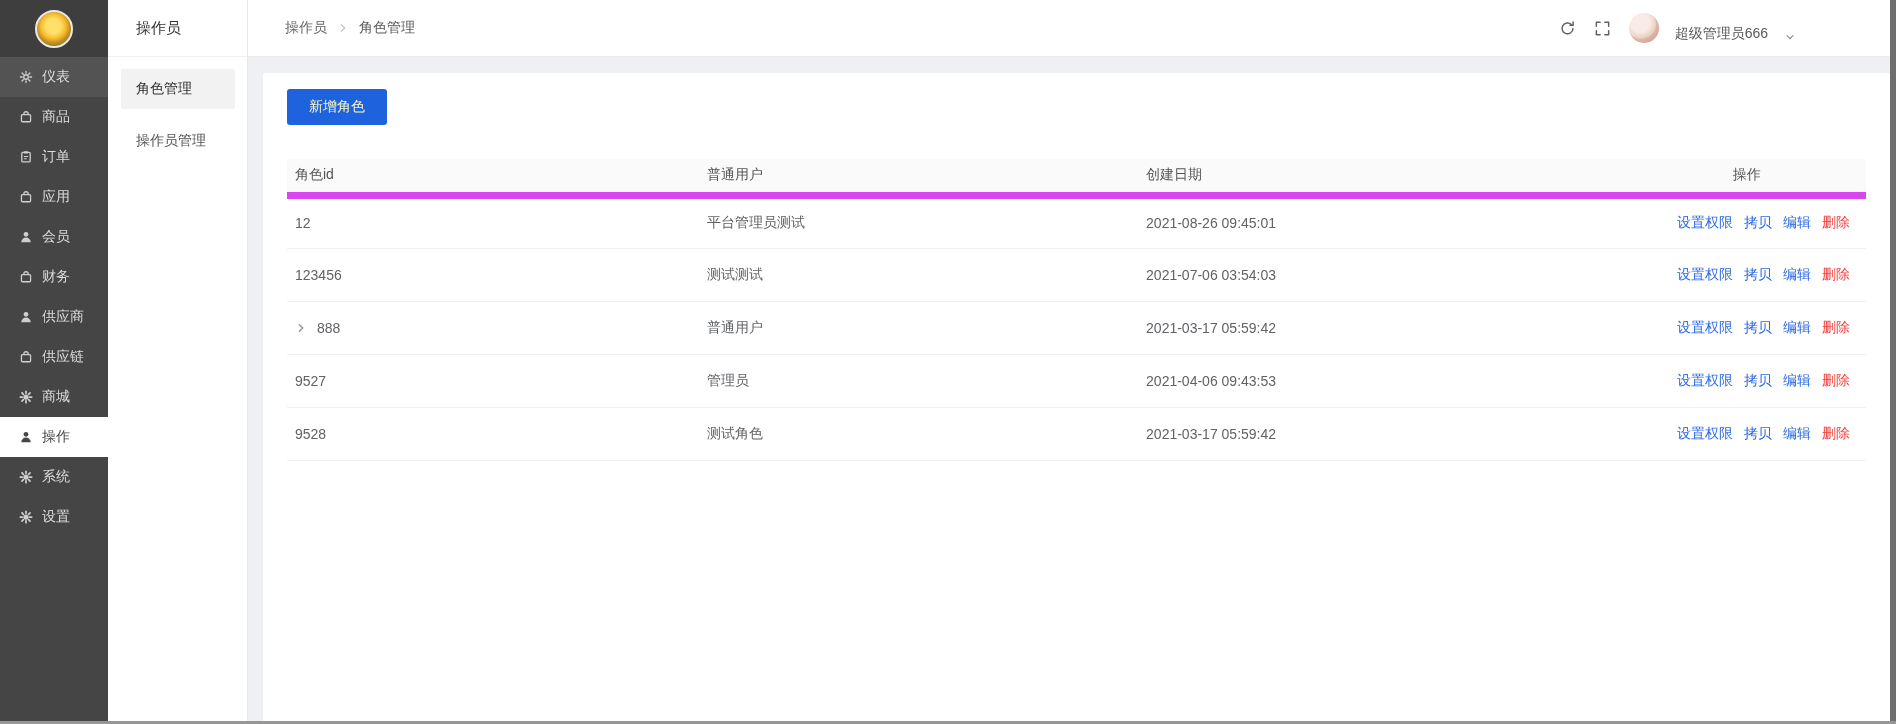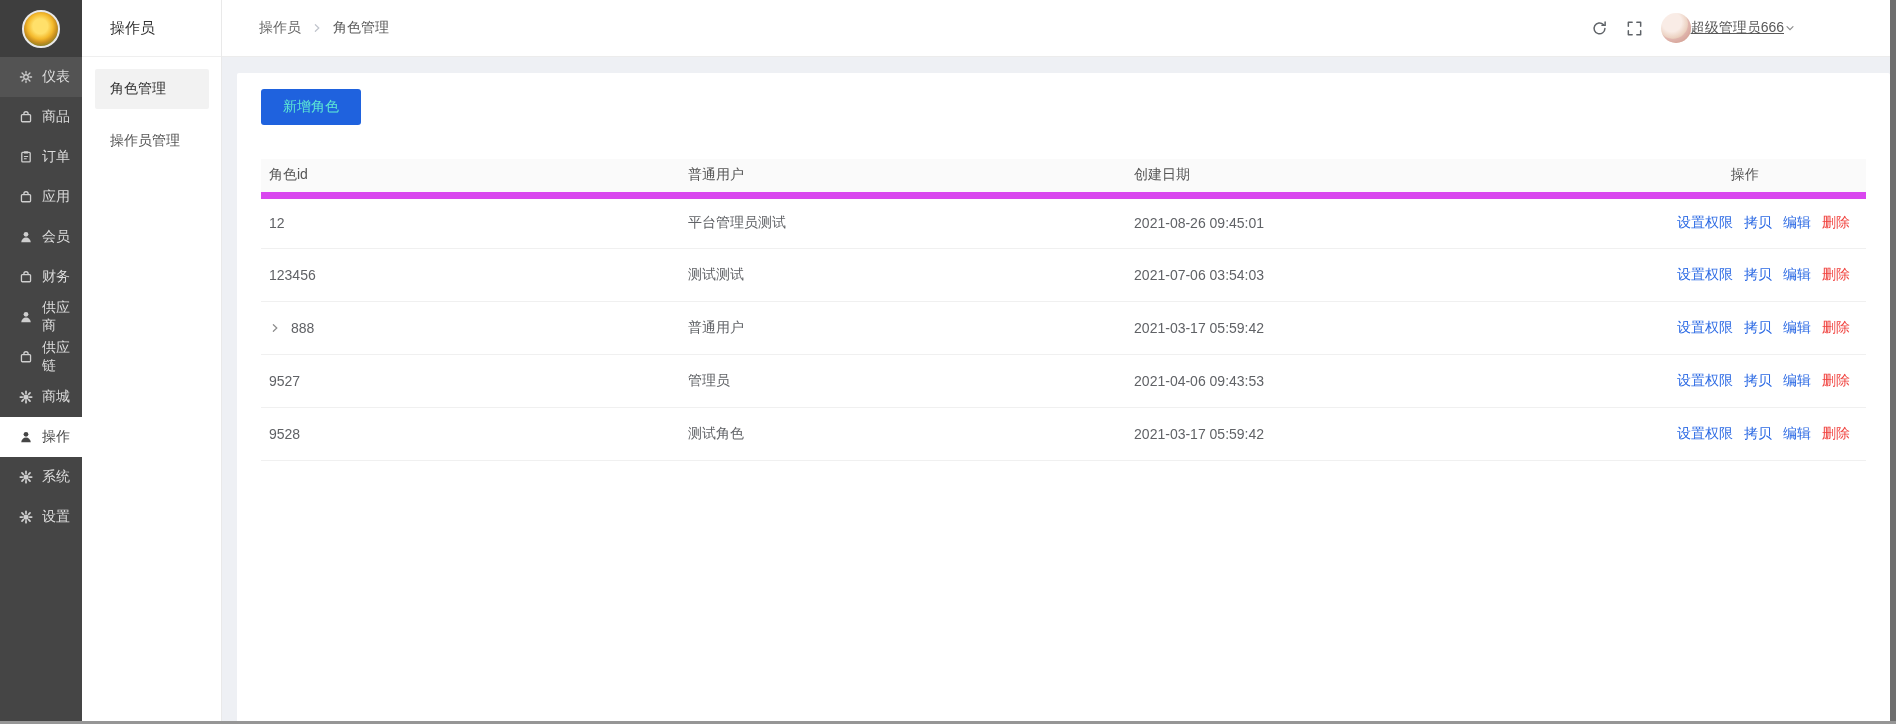--- a/index.html
+++ b/index.html
@@ -4,21 +4,21 @@
 <style>
   * { box-sizing: border-box; margin: 0; padding: 0; }
   html, body { width: 1896px; height: 724px; overflow: hidden; }
   body {
     font-family: "Liberation Sans", "DejaVu Sans", sans-serif;
     font-size: 14px; color: #606266; background: #eef0f4;
   }
   .app { display: flex; width: 100%; height: 100%; position: relative; }
 
   
-  .primary-sidebar { width: 82px; flex: none; background: #454545; display: flex; flex-direction: column; }
+  .primary-sidebar { width: 108px; flex: none; background: #454545; display: flex; flex-direction: column; }
   .logo-block { height: 57px; flex: none; background: #3e3e3e; display: flex; align-items: center; justify-content: center; }
   .logo-circle {
     width: 38px; height: 38px; border-radius: 50%; border: 2px solid #e9e9e9;
     background: radial-gradient(circle at 48% 42%, #ffe06a 0 28%, #f4b92c 48%, #c98f1f 62%, #6f7d2c 82%, #49551f 100%);
   }
   .menu-item { height: 40px; display: flex; align-items: center; padding-left: 19px; color: #dcdcdc; cursor: pointer; }
   .menu-item .mi-icon { width: 14px; height: 14px; margin-right: 9px; color: #cfcfcf; display: inline-flex; flex: none; }
   .menu-item .mi-icon svg { width: 100%; height: 100%; }
   .menu-item.hovered { background: #535353; }
   .menu-item.active { background: #ffffff; color: #454545; }
@@ -35,32 +35,32 @@
   .topbar { height: 57px; flex: none; background: #fff; border-bottom: 1px solid #ececec;
     display: flex; align-items: center; justify-content: space-between; padding: 0 100px 0 37px; }
   .breadcrumb { display: flex; align-items: center; gap: 10px; color: #666; }
   .breadcrumb .sep { width: 12px; height: 12px; color: #c0c4cc; display: inline-flex; }
   .breadcrumb .sep svg { width: 100%; height: 100%; }
   .crumb { cursor: pointer; }
   .crumb-current { color: #5a5a5a; }
   .topbar-right { display: flex; align-items: center; gap: 18px; }
   .icon-btn { width: 17px; height: 17px; color: #5f6368; cursor: pointer; display: inline-flex; }
   .icon-btn svg { width: 100%; height: 100%; }
-  .user-chip { display: flex; align-items: center; gap: 0; cursor: pointer; color: #595959; text-decoration: underline; }
+  .user-chip { display: flex; align-items: flex-end; gap: 16px; cursor: pointer; color: #595959; }
   .user-avatar { width: 30px; height: 30px; border-radius: 50%; flex: none;
     background: radial-gradient(circle at 36% 30%, #f9ece6 0 34%, #ecd2c2 55%, #d9b097 75%, #b98f73 100%);
     box-shadow: inset -3px -4px 0 rgba(214,158,164,.45); }
   .chev-down { width: 12px; height: 12px; color: #8a8a8a; display: inline-flex; }
   .chev-down svg { width: 100%; height: 100%; }
 
   
   .content { flex: 1; padding: 16px 6px 0 15px; overflow: hidden; }
   .card { background: #fff; height: 100%; padding: 16px 24px; border-radius: 2px; }
   .btn-primary { height: 36px; padding: 0 22px; margin-bottom: 34px; background: var(--accent, #1f62de);
-    color: #5eead4; border: none; border-radius: 3px; font-size: 14px; font-family: inherit; cursor: pointer; }
+    color: #fef9c3; border: none; border-radius: 3px; font-size: 14px; font-family: inherit; cursor: pointer; }
 
   table { width: 100%; border-collapse: collapse; table-layout: fixed; }
   col.c1 { width: 26.1%; } col.c2 { width: 27.8%; } col.c3 { width: 31.0%; } col.c4 { width: 15.1%; }
   thead th { background: #fafafa; height: 36px; font-weight: 400; color: #555;
     text-align: left; padding: 0 8px; border-bottom: 7px solid #d946ef; }
   thead th.col-actions { text-align: center; }
   tbody td { height: 53px; padding: 0 8px; color: #606266; border-bottom: 1px solid #f0f0f0; background: #fff; }
   td.col-actions { text-align: right; padding-right: 16px; white-space: nowrap; }
   .expand-chevron { display: inline-flex; width: 12px; height: 12px; color: #8c8c8c; margin-right: 10px;
     vertical-align: -1px; cursor: pointer; }

